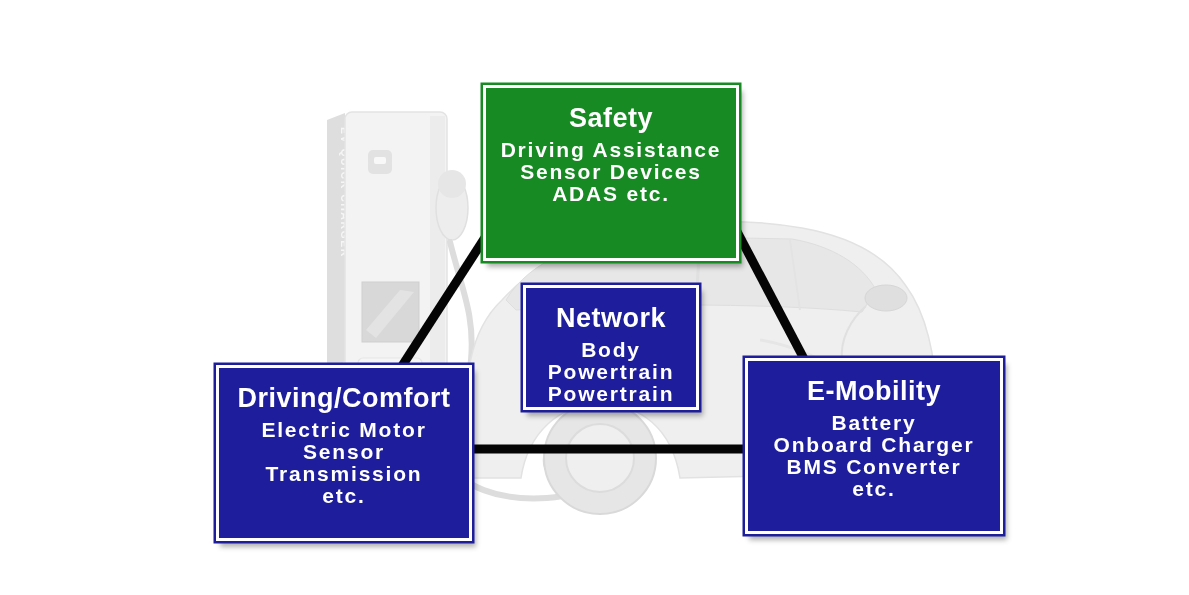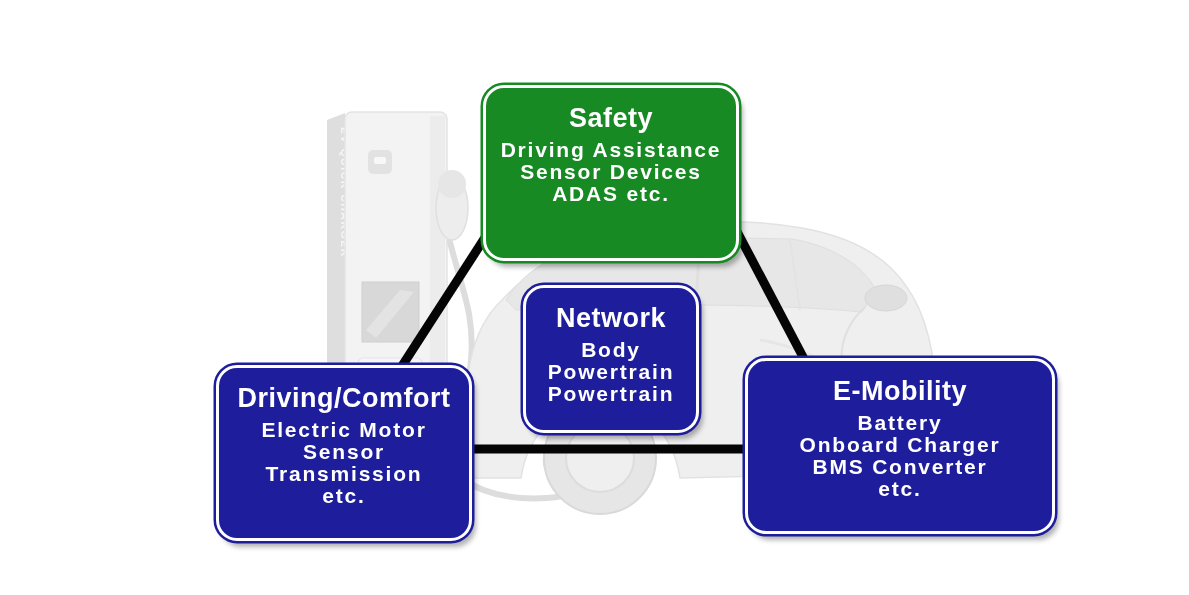--- a/index.html
+++ b/index.html
@@ -13,21 +13,21 @@
   .bg-art, .edges{
     position:absolute;left:0;top:0;width:1189px;height:595px;
   }
   .bg-art{z-index:1;}
   .edges{z-index:2;}
   .node{
     position:absolute;
     z-index:3;
     box-sizing:border-box;
     border:3px solid #ffffff;
-    border-radius:21px;
+    border-radius:0;
     color:#ffffff;
     text-align:center;
     display:flex;
     flex-direction:column;
     align-items:center;
   }
   .node.green{
     background:#178a23;
     box-shadow:0 0 0 2.5px #178a23, 4px 6px 5px rgba(0,0,0,0.30);
   }
@@ -45,23 +45,23 @@
   .node-items{
     margin-top:5px;
     font-size:21px;
     font-weight:bold;
     letter-spacing:1.8px;
     line-height:22px;
   }
   .node-item{display:block;}
 
   .node-safety   {left:483px; top:85px;  width:256px; height:176px;}
-  .node-network  {left:523px; top:285px; width:176px; height:148px;}
+  .node-network  {left:523px; top:285px; width:176px; height:125px;}
   .node-driving  {left:216px; top:358px; width:256px; height:176px;margin-top:7px;}
-  .node-emobility{left:745px; top:358px; width:310px; height:176px;}
+  .node-emobility{left:745px; top:358px; width:258px; height:176px;}
 </style>
 </head>
 <body>
 
 <div class="canvas">
 
   <svg class="bg-art" viewBox="0 0 1189 595" xmlns="http://www.w3.org/2000/svg">
 
     <g>
       <polygon points="327,120 345,113 345,362 327,370" fill="#dedede"></polygon>

